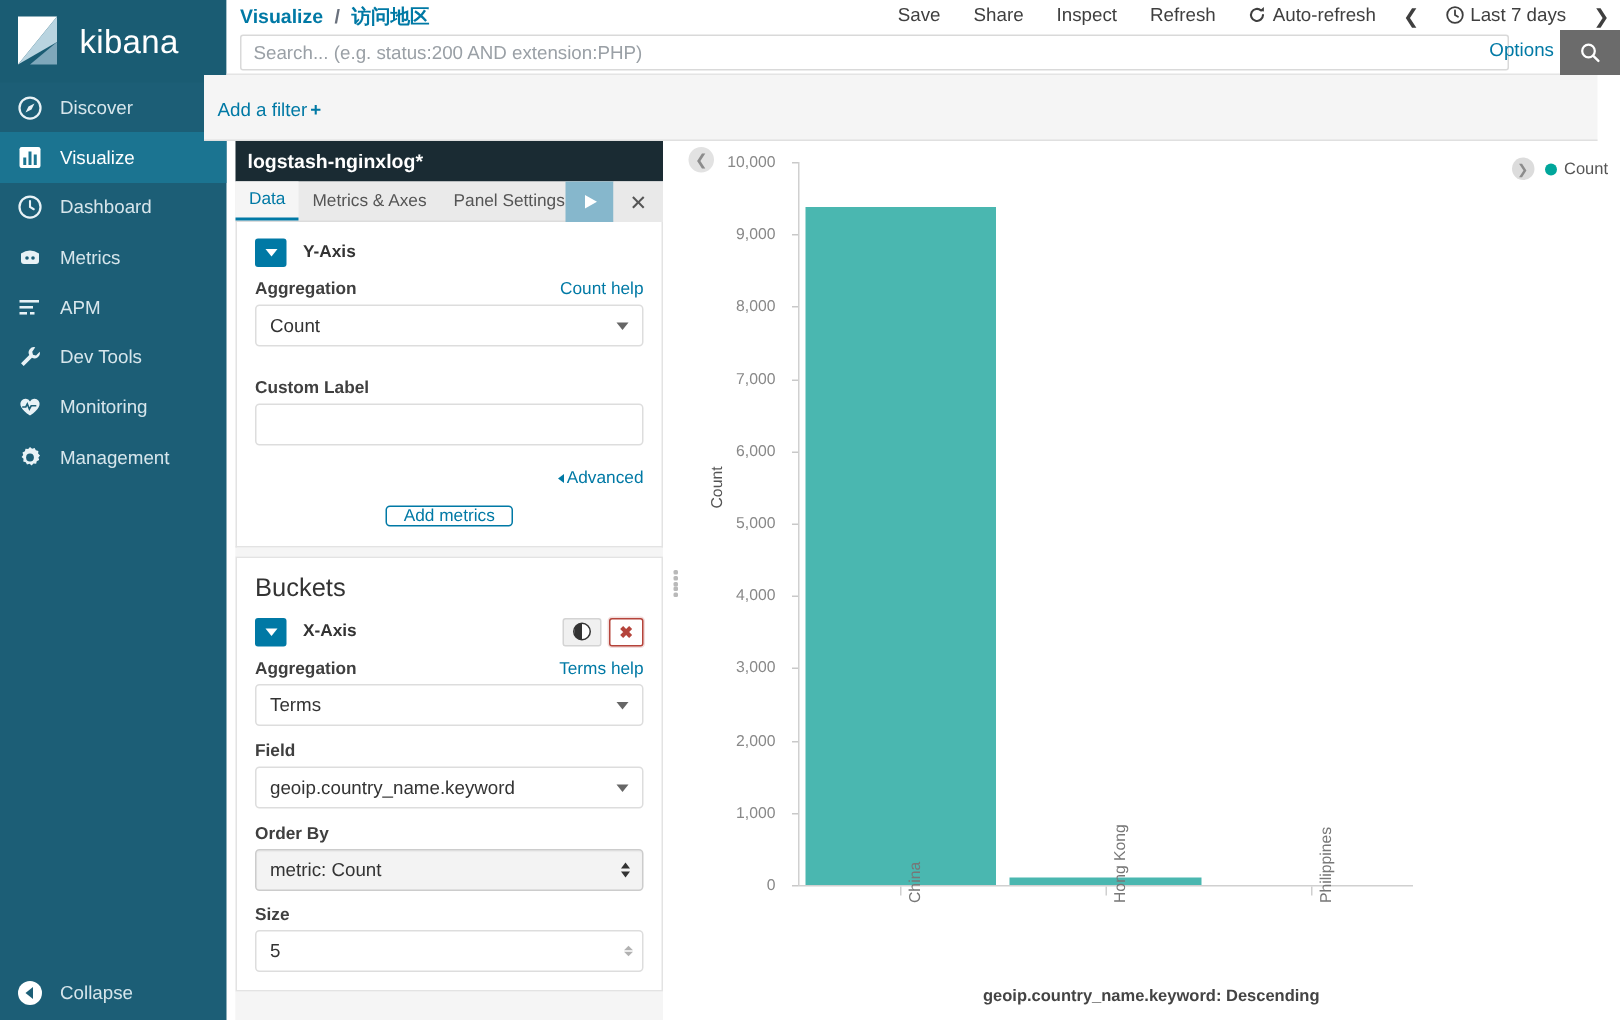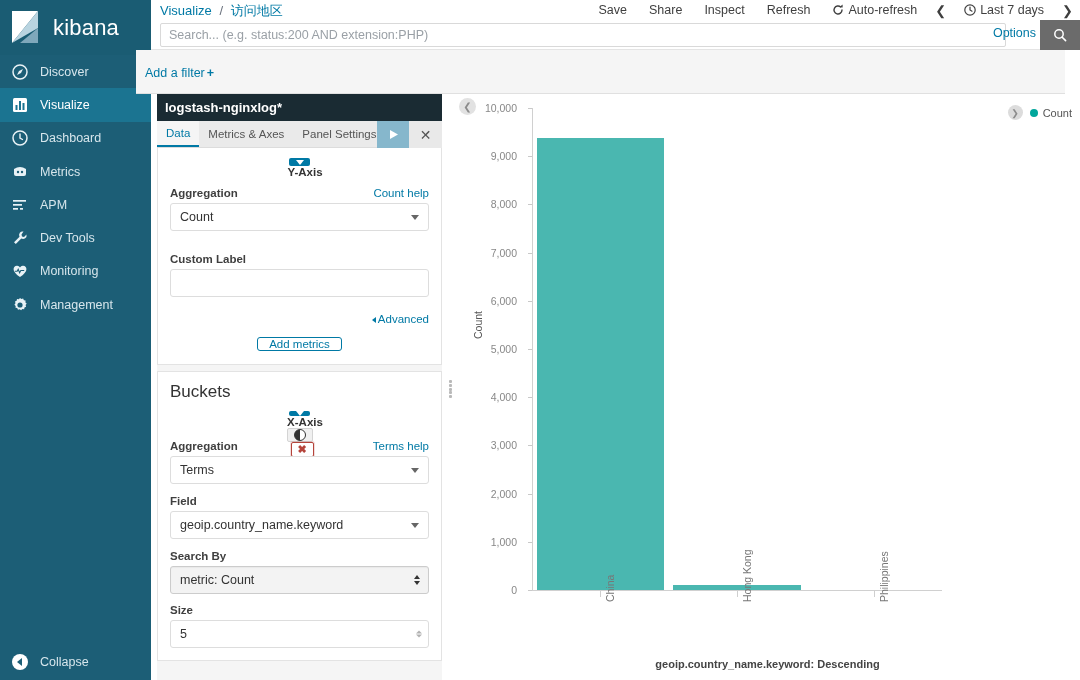--- a/index.html
+++ b/index.html
@@ -46,20 +46,21 @@
   }
 
   
   .topbar {
     position: absolute; left: 151px; top: 0; width: 929px; height: 20px;
     background: #ffffff;
   }
   .breadcrumb {
     position: absolute; left: 9px; top: 2px; font-size: 13px; color: #0079a5;
     white-space: nowrap;
+    font-weight: bold;
   }
   .breadcrumb .sep { color: #6a717d; margin: 0 4px; }
   .breadcrumb .cur { color: #0079a5; }
   .top-actions {
     position: absolute; right: 0; top: 0; height: 20px;
     display: flex; align-items: center; font-size: 12.5px; color: #3f3f3f;
   }
   .top-actions > * { margin-left: 0; padding: 0 11px; white-space: nowrap; cursor: pointer; }
   .top-actions .ic { display: inline-flex; align-items: center; gap: 4px; }
   .chev-btn { padding: 0 7px !important; color: #3f3f3f; font-size: 13px; }
@@ -130,21 +131,21 @@
     font-size: 14px; cursor: pointer;
   }
 
   .panel-body { background: #f5f5f5; height: 532px; position: relative; }
   .card {
     background: #fff; border: 1px solid #e3e3e3; margin: 6px 0 0 0;
   }
   .card.first { margin-top: 0; border-top: 0; }
   .card-inner { padding: 10px 12px 12px 12px; }
 
-  .agg-head { display: flex; align-items: center; height: 20px; margin-bottom: 9px; flex-direction: column; }
+  .agg-head { display: flex; align-items: center; height: 20px; margin-bottom: 9px; }
   .caret-box {
     width: 21px; height: 19px; background: #0079a5; border-radius: 2px;
     display: flex; align-items: center; justify-content: center; cursor: pointer;
   }
   .caret-box i {
     border-left: 4px solid transparent; border-right: 4px solid transparent;
     border-top: 5px solid #fff; display: block;
   }
   .agg-head .agg-name {
     font-size: 11.5px; font-weight: bold; color: #333; margin-left: 11px;
@@ -530,21 +531,21 @@
           <div class="lbl-row">
             <span class="fld-label">Field</span>
           </div>
           <div class="select-box">
             <span>geoip.country_name.keyword</span>
             <i class="car"></i>
           </div>
 
           <div style="height:11px"></div>
           <div class="lbl-row">
-            <span class="fld-label">Search By</span>
+            <span class="fld-label">Order By</span>
           </div>
           <div class="native-select">
             <span>metric: Count</span>
             <span class="updown">
                 <i class="u"></i>
                 <i class="d"></i>
               </span>
           </div>
 
           <div class="two-col">

